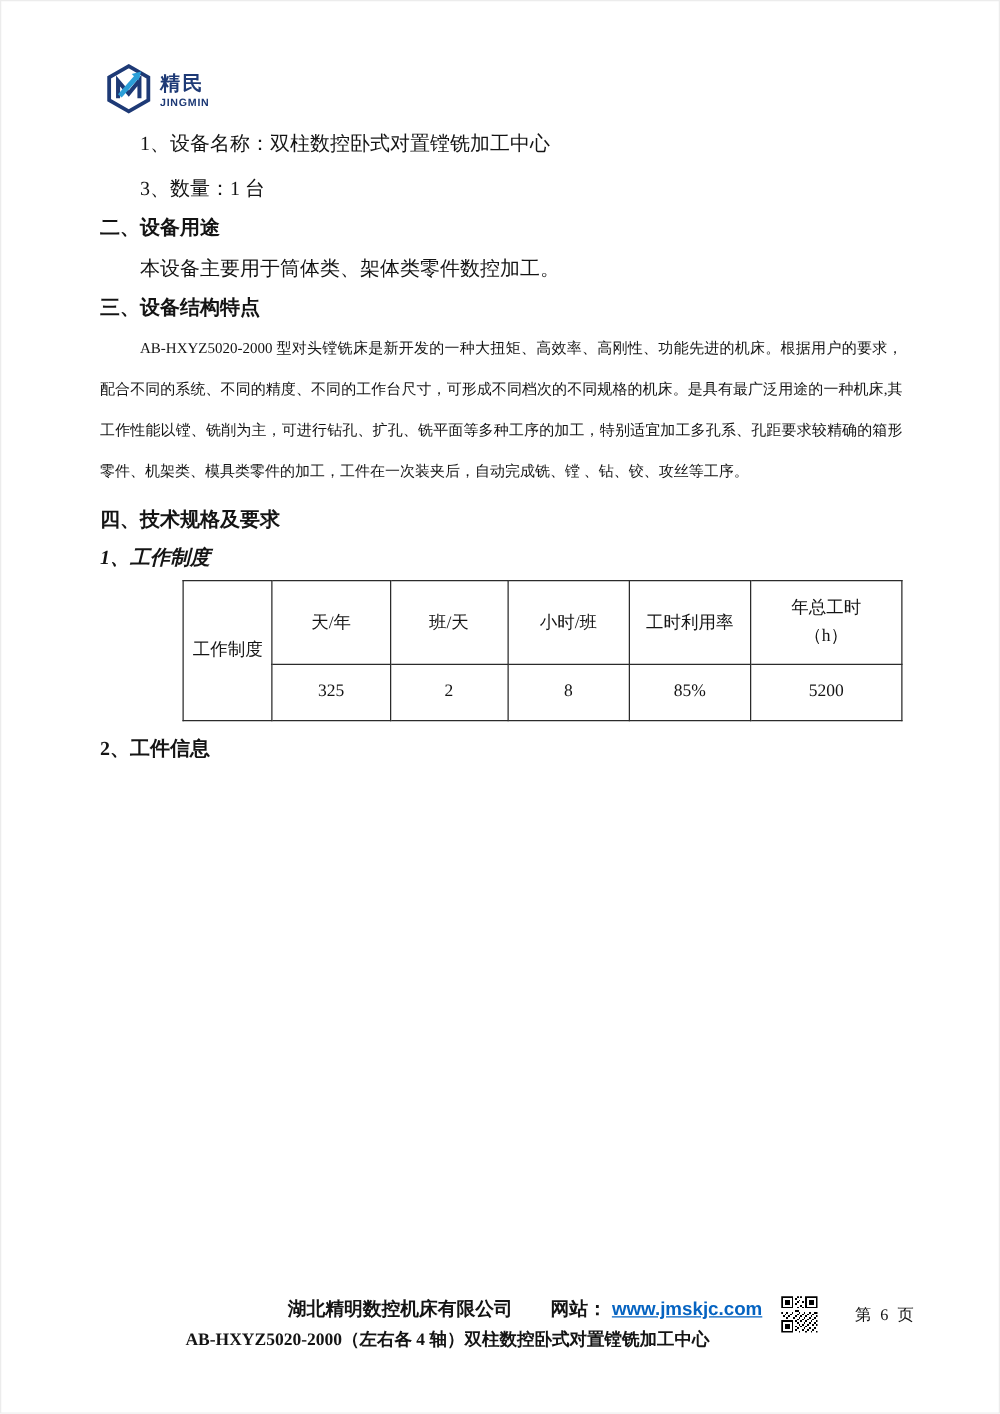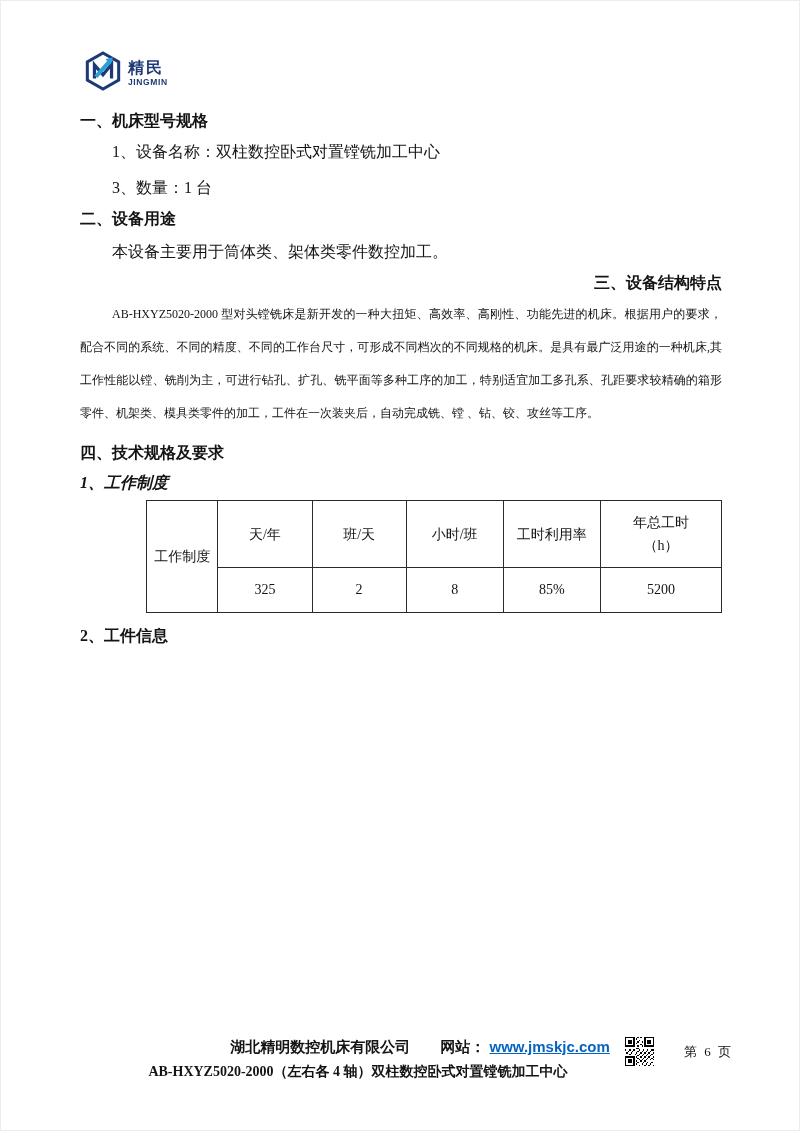--- a/index.html
+++ b/index.html
@@ -21,21 +21,21 @@
   }
   
   .logo-row { margin:50px 0 0 4px; height:46px; display:flex; align-items:center; gap:6px; }
   .logo-text { display:flex; flex-direction:column; line-height:1; font-family:"Liberation Sans","DejaVu Sans",sans-serif; }
   .brand-cn { font-size:16px; font-weight:bold; color:#1e3a76; letter-spacing:2px; }
   .brand-en { font-size:8.5px; font-weight:bold; color:#1e3a76; letter-spacing:0.6px; margin-top:2px; }
   
   .sec-heading { font-size:16px; font-weight:bold; line-height:22px; }
   .mt14 { margin-top:14px; }
   .mt8  { margin-top:8px;font-style:italic; }
-  .mt4  { margin-top:4px;text-align:right; }
+  .mt4  { margin-top:4px; }
   .mt2  { margin-top:2px; }
   .mt12 { margin-top:12px; }
   .items { margin-top:2px; }
   .item { font-size:16px; line-height:36px; padding-left:32px; }
   .body-line { font-size:16px; line-height:33px; margin-top:5px; text-indent:32px; }
   .para { font-size:12px; line-height:33px; text-align:justify; text-indent:32px; margin-top:4px; }
   
   .work-table { border-collapse:collapse; table-layout:fixed; margin:6px 0 0 66px; }
   .work-table td {
     border:1.5px solid #2b2b2b; text-align:center; vertical-align:middle;
@@ -73,21 +73,20 @@
         <path d="M12.5 28L28 10.5" stroke="#2b9fd8" stroke-width="4.2" fill="none"></path>
         <path d="M30.5 7.5l-8 2 5.6 5.6z" fill="#2b9fd8"></path>
       </svg>
     </span>
     <span class="logo-text">
       <span class="brand-cn">精民</span>
       <span class="brand-en">JINGMIN</span>
     </span>
   </div>
 
-  <div class="sec-heading mt14">一、机床型号规格</div>
   <div class="items">
     <div class="item">1、设备名称：双柱数控卧式对置镗铣加工中心</div>
     <div class="item">3、数量：1 台</div>
   </div>
 
   <div class="sec-heading mt2">二、设备用途</div>
   <div class="body-line">本设备主要用于筒体类、架体类零件数控加工。</div>
 
   <div class="sec-heading mt4">三、设备结构特点</div>
   <p class="para">AB-HXYZ5020-2000 型对头镗铣床是新开发的一种大扭矩、高效率、高刚性、功能先进的机床。根据用户的要求，配合不同的系统、不同的精度、不同的工作台尺寸，可形成不同档次的不同规格的机床。是具有最广泛用途的一种机床,其工作性能以镗、铣削为主，可进行钻孔、扩孔、铣平面等多种工序的加工，特别适宜加工多孔系、孔距要求较精确的箱形零件、机架类、模具类零件的加工，工件在一次装夹后，自动完成铣、镗 、钻、铰、攻丝等工序。</p>

